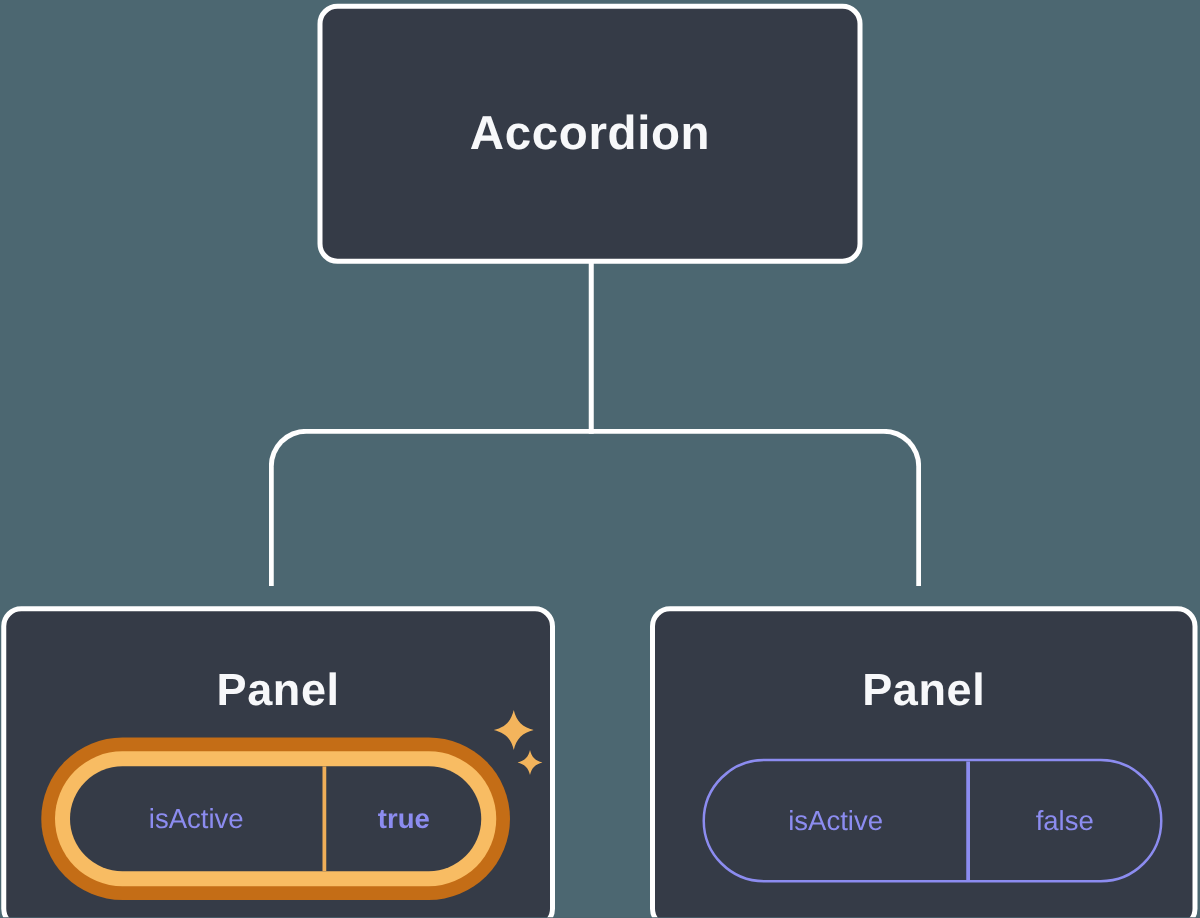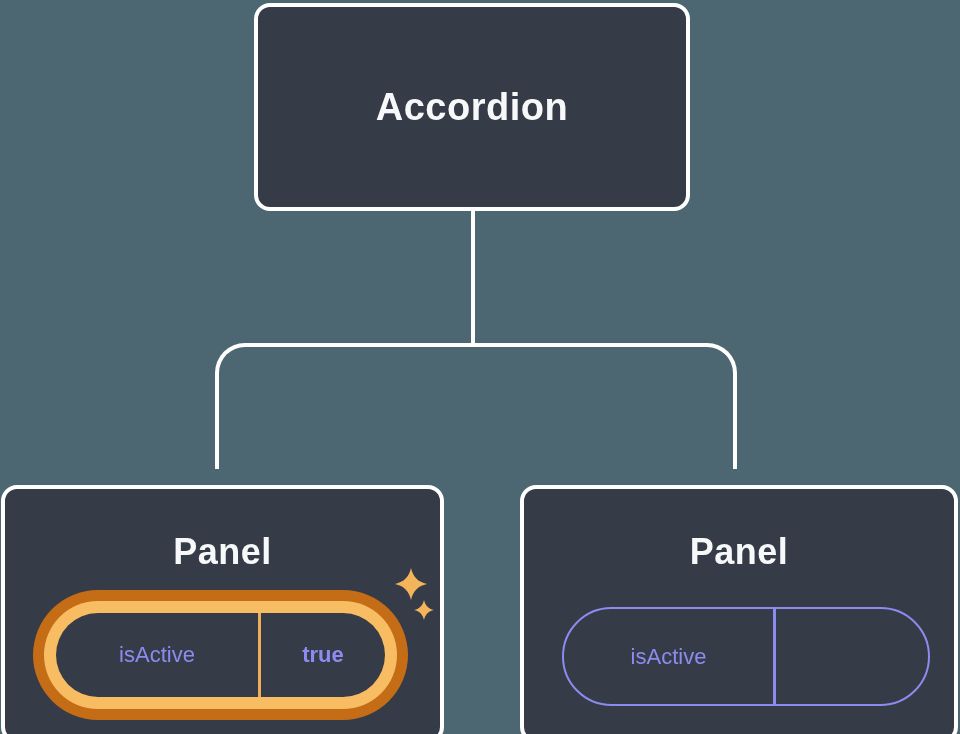--- a/index.html
+++ b/index.html
@@ -112,16 +112,17 @@
     <svg class="sparkle sparkle-small" viewBox="0 0 24 24" aria-hidden="true">
       <path d="M12 0 C13.6 6.8 17.2 10.4 24 12 C17.2 13.6 13.6 17.2 12 24 C10.4 17.2 6.8 13.6 0 12 C6.8 10.4 10.4 6.8 12 0 Z"></path>
     </svg>
   </div>
 
   <div class="node panel panel-right">
     <div class="panel-title">Panel</div>
     <div class="pill-plain">
       <div class="cell cell-name">isActive</div>
       <div class="divider-purple"></div>
+      <div class="cell cell-value">false</div>
     </div>
   </div>
 
 </div>
 
 </body></html>

